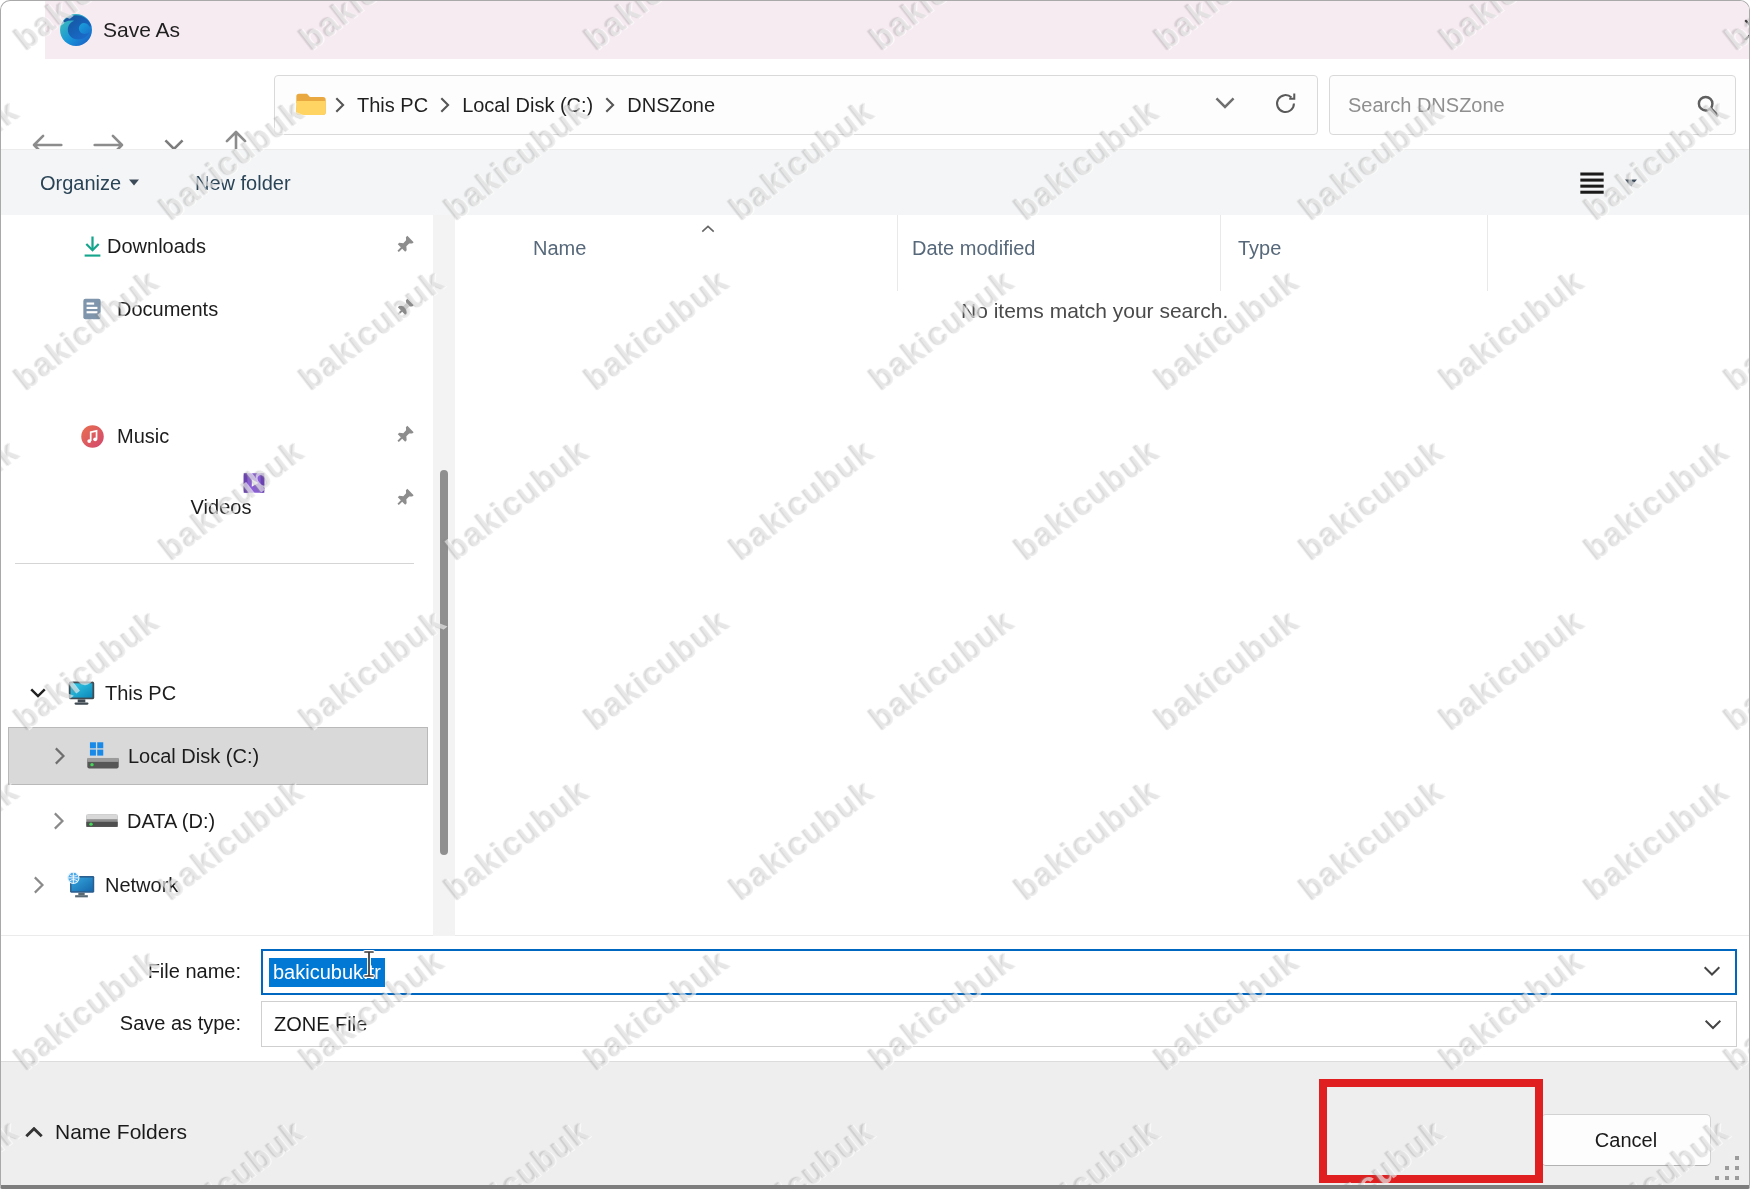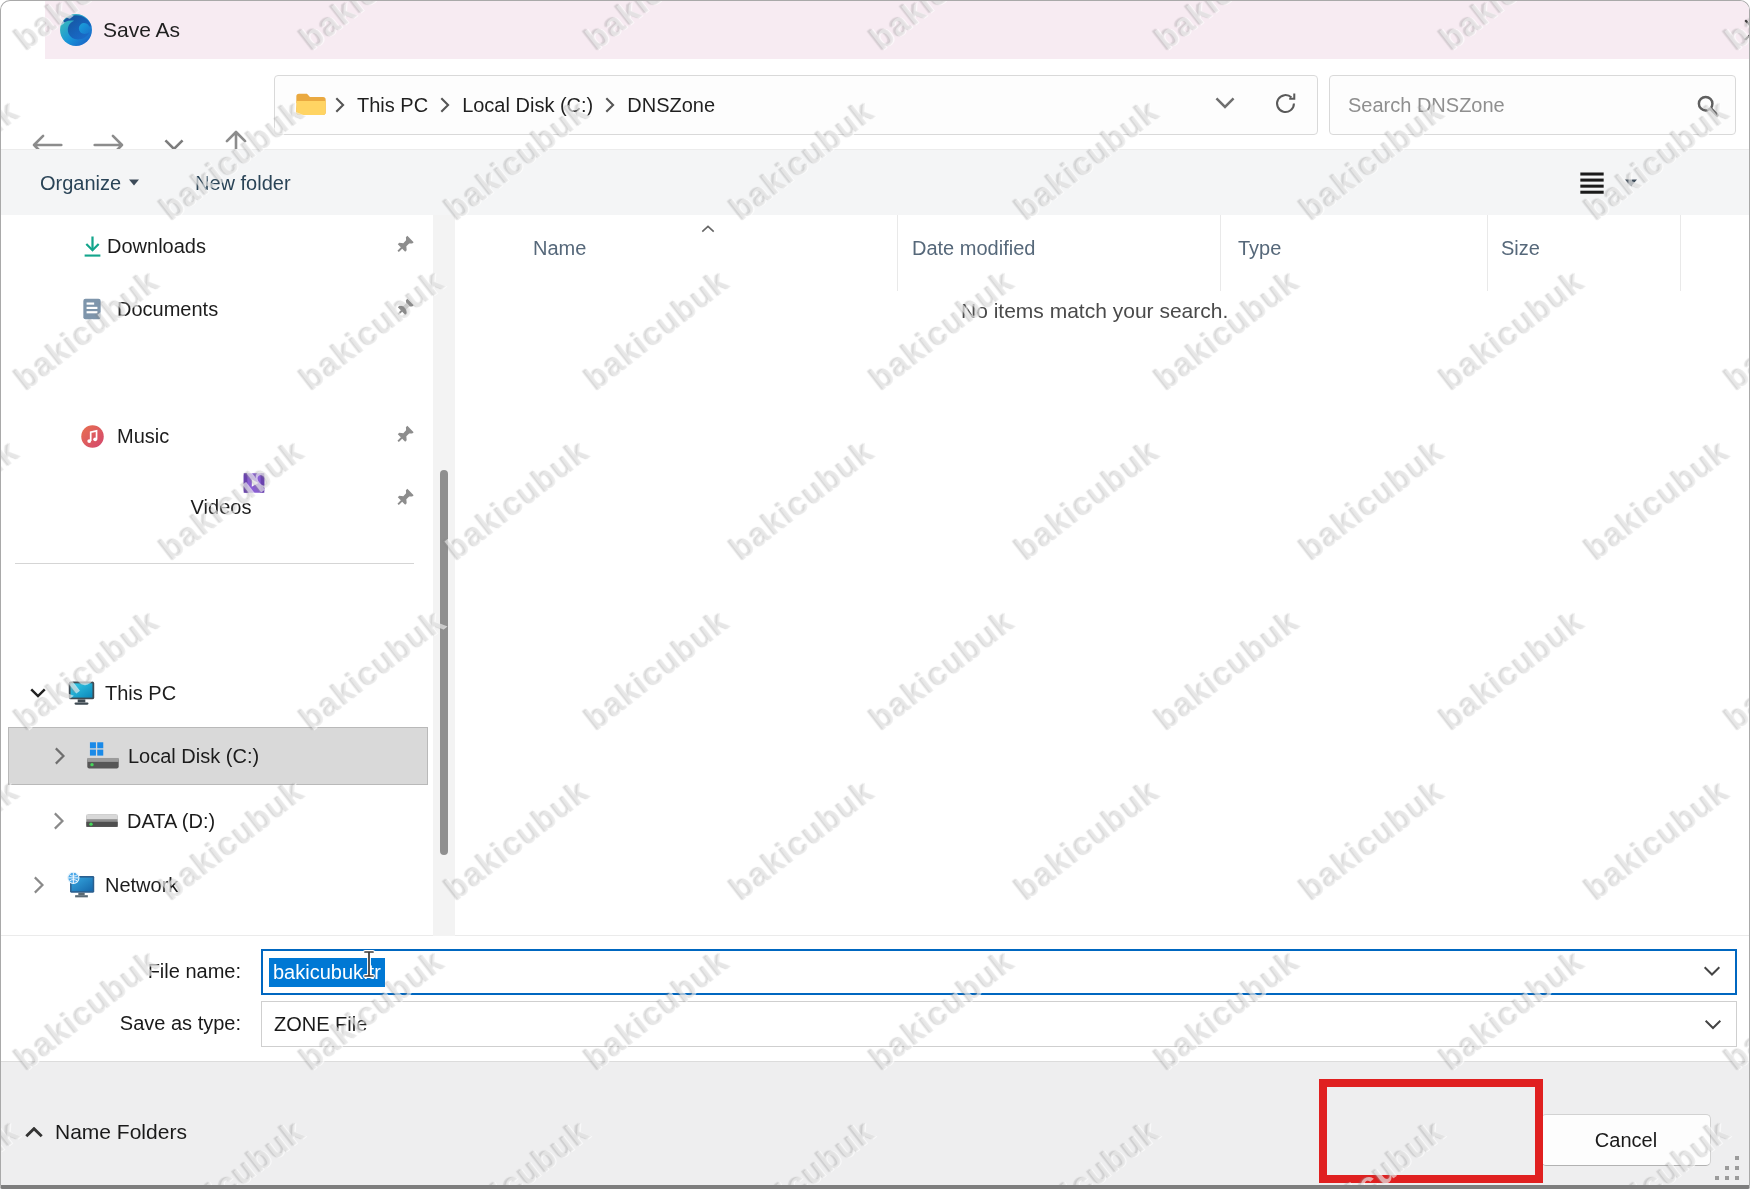--- a/index.html
+++ b/index.html
@@ -363,21 +363,20 @@
 
     <span class="sort-caret">
       <svg width="14" height="8" viewBox="0 0 11 6">
           <path d="M1 5 L5.5 1 L10 5" stroke="#666" stroke-width="1.3" fill="none"></path>
         </svg>
     </span>
     <div class="list-header">
       <div class="hcell" style="width:427px;padding-left:62px;">Name</div>
       <div class="hcell" style="width:323px;padding-left:14px;">Date modified</div>
       <div class="hcell" style="width:267px;padding-left:17px;">Type</div>
-      <div class="hcell" style="width:193px;padding-left:13px;">Size</div>
     </div>
 
     <div class="empty-msg">No items match your search.</div>
   </div>
 
   <div class="form-panel">
     <span class="form-label" style="left:80px;top:23px;">File name:</span>
     <div class="filename-input">
       <span class="filename-sel">bakicubuk.tr</span>
       <span class="combo-chevron">

